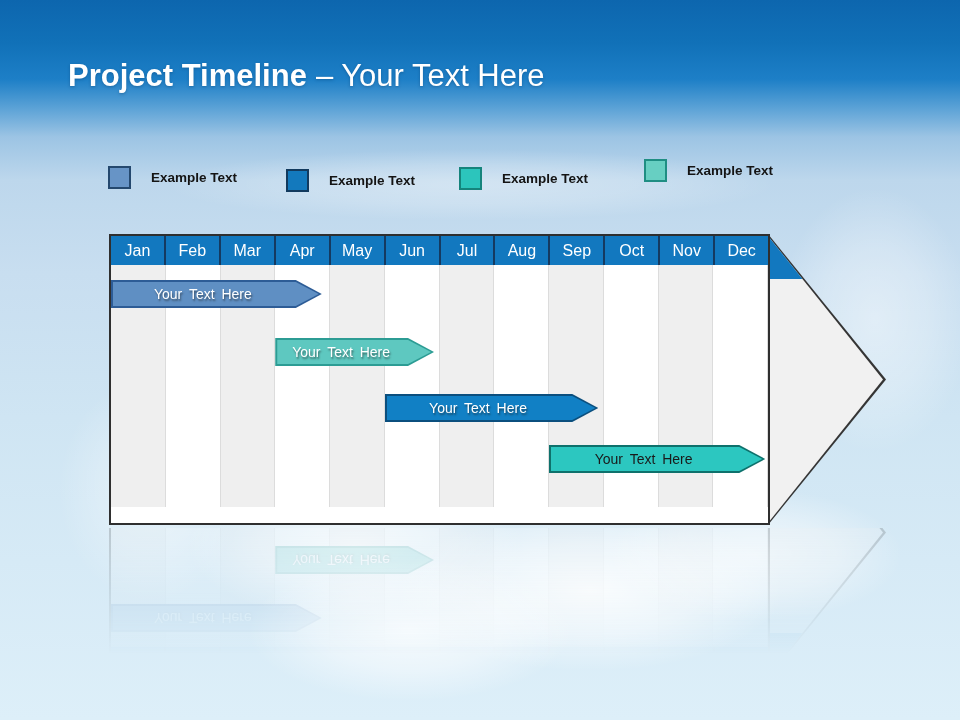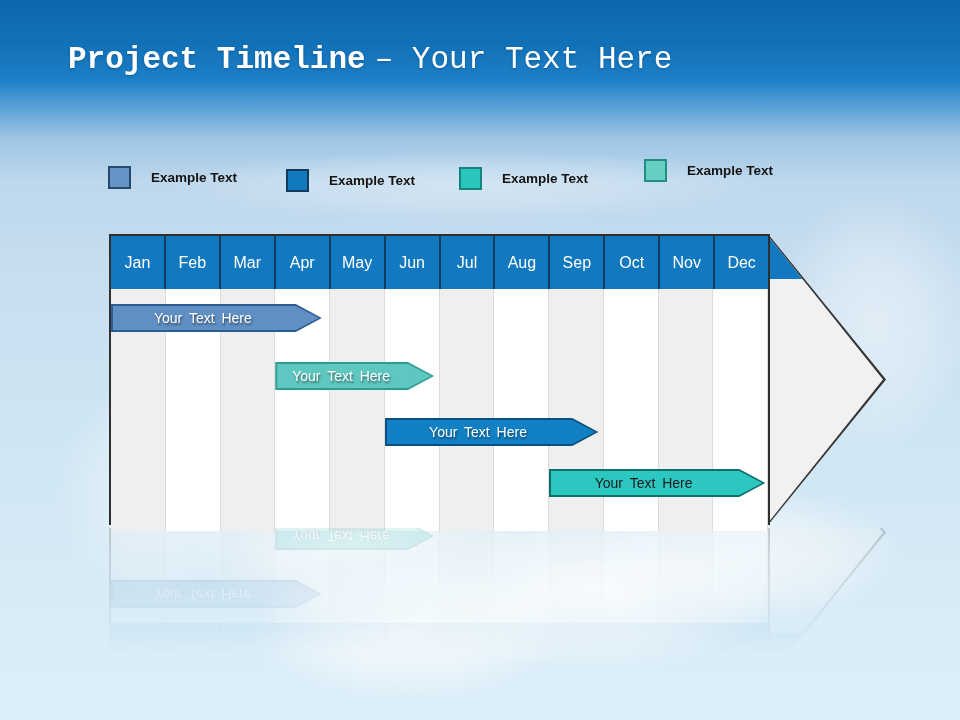--- a/index.html
+++ b/index.html
@@ -6,33 +6,33 @@
   .slide{
     position:relative; width:960px; height:720px; overflow:hidden;
     font-family:"Liberation Sans", sans-serif;
     background:linear-gradient(180deg,
       #0d66ae 0%, #1171b8 6%, #1d7fc7 11%, #5ba2d6 15%,
       #9cc4e4 19%, #bdd7ec 25%, #c8def0 38%, #cfe5f3 58%,
       #d6eaf6 78%, #ddeff9 100%);
   }
   .cloud{position:absolute; pointer-events:none;
     background:radial-gradient(ellipse at center, rgba(255,255,255,0.95) 0%, rgba(255,255,255,0.55) 40%, rgba(255,255,255,0) 72%);}
-  .title{position:absolute; left:68px; top:42px; color:#ffffff; font-size:31px;
-    text-shadow:0 1px 3px rgba(10,50,90,0.35); white-space:nowrap;font-family:Liberation Mono, monospace;}
+  .title{position:absolute; left:68px; top:58px; color:#ffffff; font-size:31px;
+    text-shadow:0 1px 3px rgba(10,50,90,0.35); white-space:nowrap;}
   .title .bold{font-weight:700;}
   .title .rest{font-weight:400; margin-left:9px;}
 
   .legend-item{position:absolute; display:flex; align-items:center; gap:20px;}
   .legend-swatch{width:19px; height:19px; border-style:solid; border-width:2px; flex:0 0 auto;}
   .legend-label{font-size:13.5px; font-weight:700; color:#141414; white-space:nowrap;}
 
   .timeline{position:absolute; left:109px; top:234px; width:777px; height:291px;}
   .tl-table{position:absolute; left:0; top:0; width:661px; height:291px;
     border:2px solid #2f2f2f; box-sizing:border-box; background:#ffffff;}
-  .tl-header{height:53px; display:flex;}
+  .tl-header{height:29px; display:flex;}
   .tl-cell{flex:1 1 0; background:#1278bf; border-right:2px solid #153a60;
     color:#ffffff; font-size:16px; display:flex; align-items:center; justify-content:center;}
   .tl-cell:last-child{border-right:none;}
   .tl-body{position:relative; height:242px;}
   .stripe{position:absolute; top:0; bottom:0; border-right:1px solid #dcdcdc; box-sizing:border-box;}
 
   .bar{position:absolute; height:28px;
     clip-path:polygon(0 0, calc(100% - 26px) 0, 100% 50%, calc(100% - 26px) 100%, 0 100%);}
   .bar-inner{position:absolute; left:2px; top:2px; bottom:2px; right:3px;
     clip-path:polygon(0 0, calc(100% - 23px) 0, 100% 50%, calc(100% - 23px) 100%, 0 100%);

